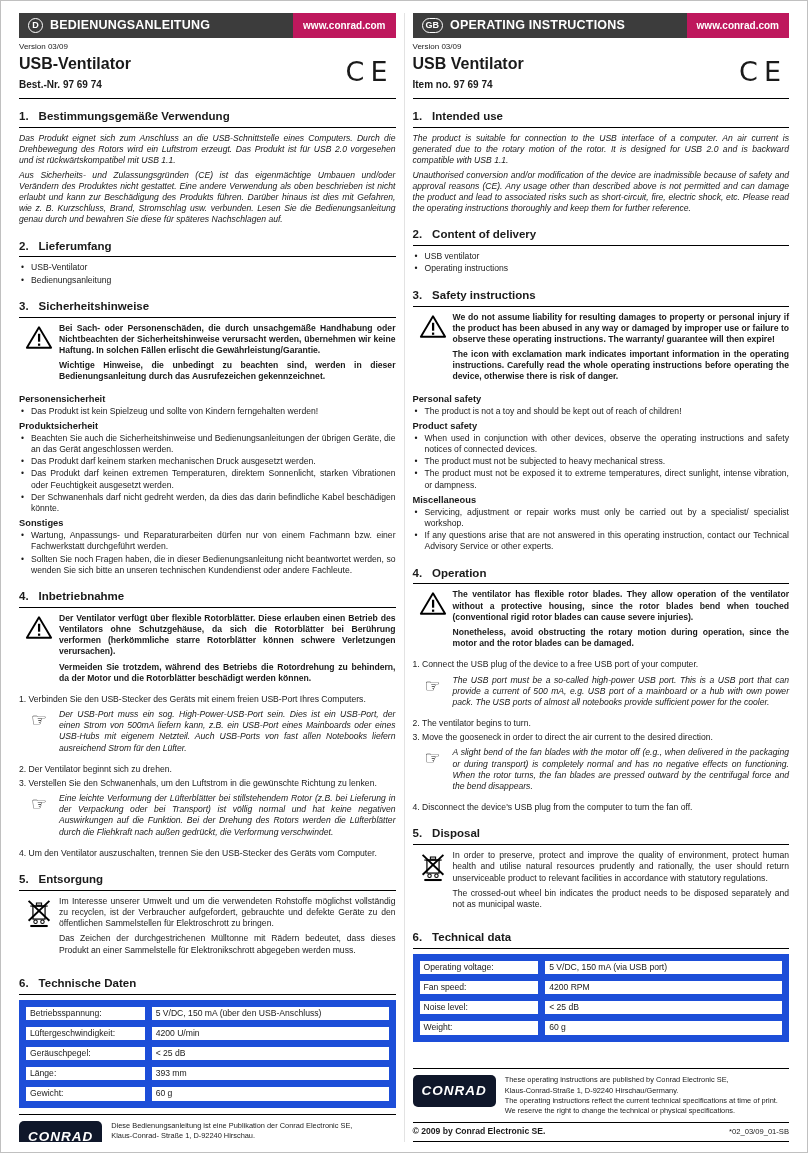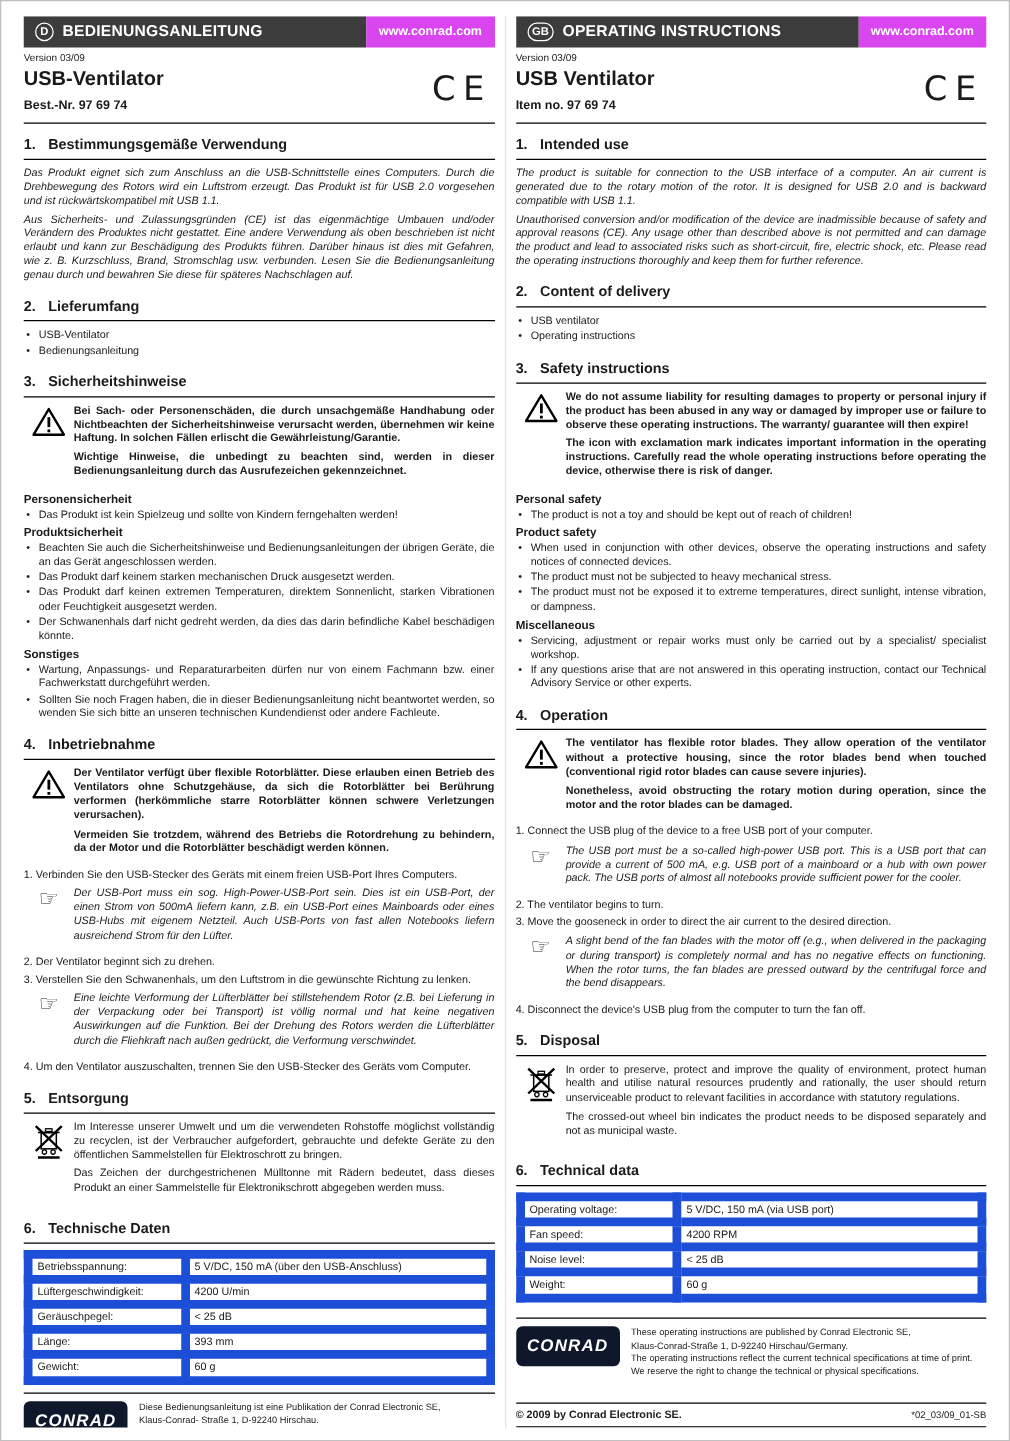--- a/index.html
+++ b/index.html
@@ -18,21 +18,21 @@
   .column + .column { border-left: 1px solid #e3e3e3; }
 
   
   .header-bar { display: flex; height: 25px; flex: 0 0 auto; }
   .hb-main { flex: 1; background: #3c3c3c; color: #fff; display: flex; align-items: center; gap: 7px; padding: 0 9px; }
   .lang-badge {
     border: 1.4px solid #fff; border-radius: 9px; min-width: 15px; height: 15px; padding: 0 3px;
     display: flex; align-items: center; justify-content: center; font-size: 9px; font-weight: bold;
   }
   .hb-title { font-size: 12.5px; font-weight: bold; letter-spacing: 0.2px; white-space: nowrap; }
-  .hb-site { background: #d946ef; color: #fff; display: flex; align-items: center; padding: 0 10px; font-size: 10px; font-weight: bold; }
+  .hb-site { background: #be185d; color: #fff; display: flex; align-items: center; padding: 0 10px; font-size: 10px; font-weight: bold; }
 
   .version { text-align: left; font-weight: normal; font-size: 8px; margin: 4px 0 1px; }
 
   .title-row { display: flex; align-items: flex-start; justify-content: space-between; margin-top: 1px; }
   .product-title { font-size: 16px; font-weight: bold; margin: 0; }
   .item-no { font-size: 10px; font-weight: bold; margin-top: 3px; }
   .ce { font-family: "DejaVu Sans", sans-serif; font-size: 27px; letter-spacing: 6px; line-height: 1; margin: 4px 2px 0 0; }
   .title-rule { border-bottom: 1.6px solid #000; margin: 7px 0 0; }
 
   h2.sec {
@@ -64,21 +64,21 @@
 
   .col-footer { margin-top: auto; padding-top: 6px; flex: 0 0 auto; }
   .footer-main { border-top: 1.1px solid #000; padding-top: 6px; display: flex; gap: 9px; align-items: flex-start; }
   .conrad-logo {
     background: #0f172a; color: #fff; font-weight: bold; font-style: italic;
     font-size: 13.5px; letter-spacing: 1px; padding: 7px 9px; border-radius: 5px; flex: 0 0 auto;
   }
   .imprint { font-size: 7.4px; line-height: 1.4; }
   .imprint p { margin: 0; }
   .footer-bottom {
-    border-top: 1.1px solid #000; margin-top: 19px; padding: 3px 0 4px;
+    border-top: 1.1px solid #000; margin-top: 5px; padding: 3px 0 4px;
     display: flex; justify-content: space-between; align-items: baseline;
     border-bottom: 1.1px solid #000;
   }
   .copyright { font-weight: bold; font-size: 8.6px; }
   .doc-code { font-size: 7.6px; }
 </style>
 </head>
 <body>
 
 <div class="page">

